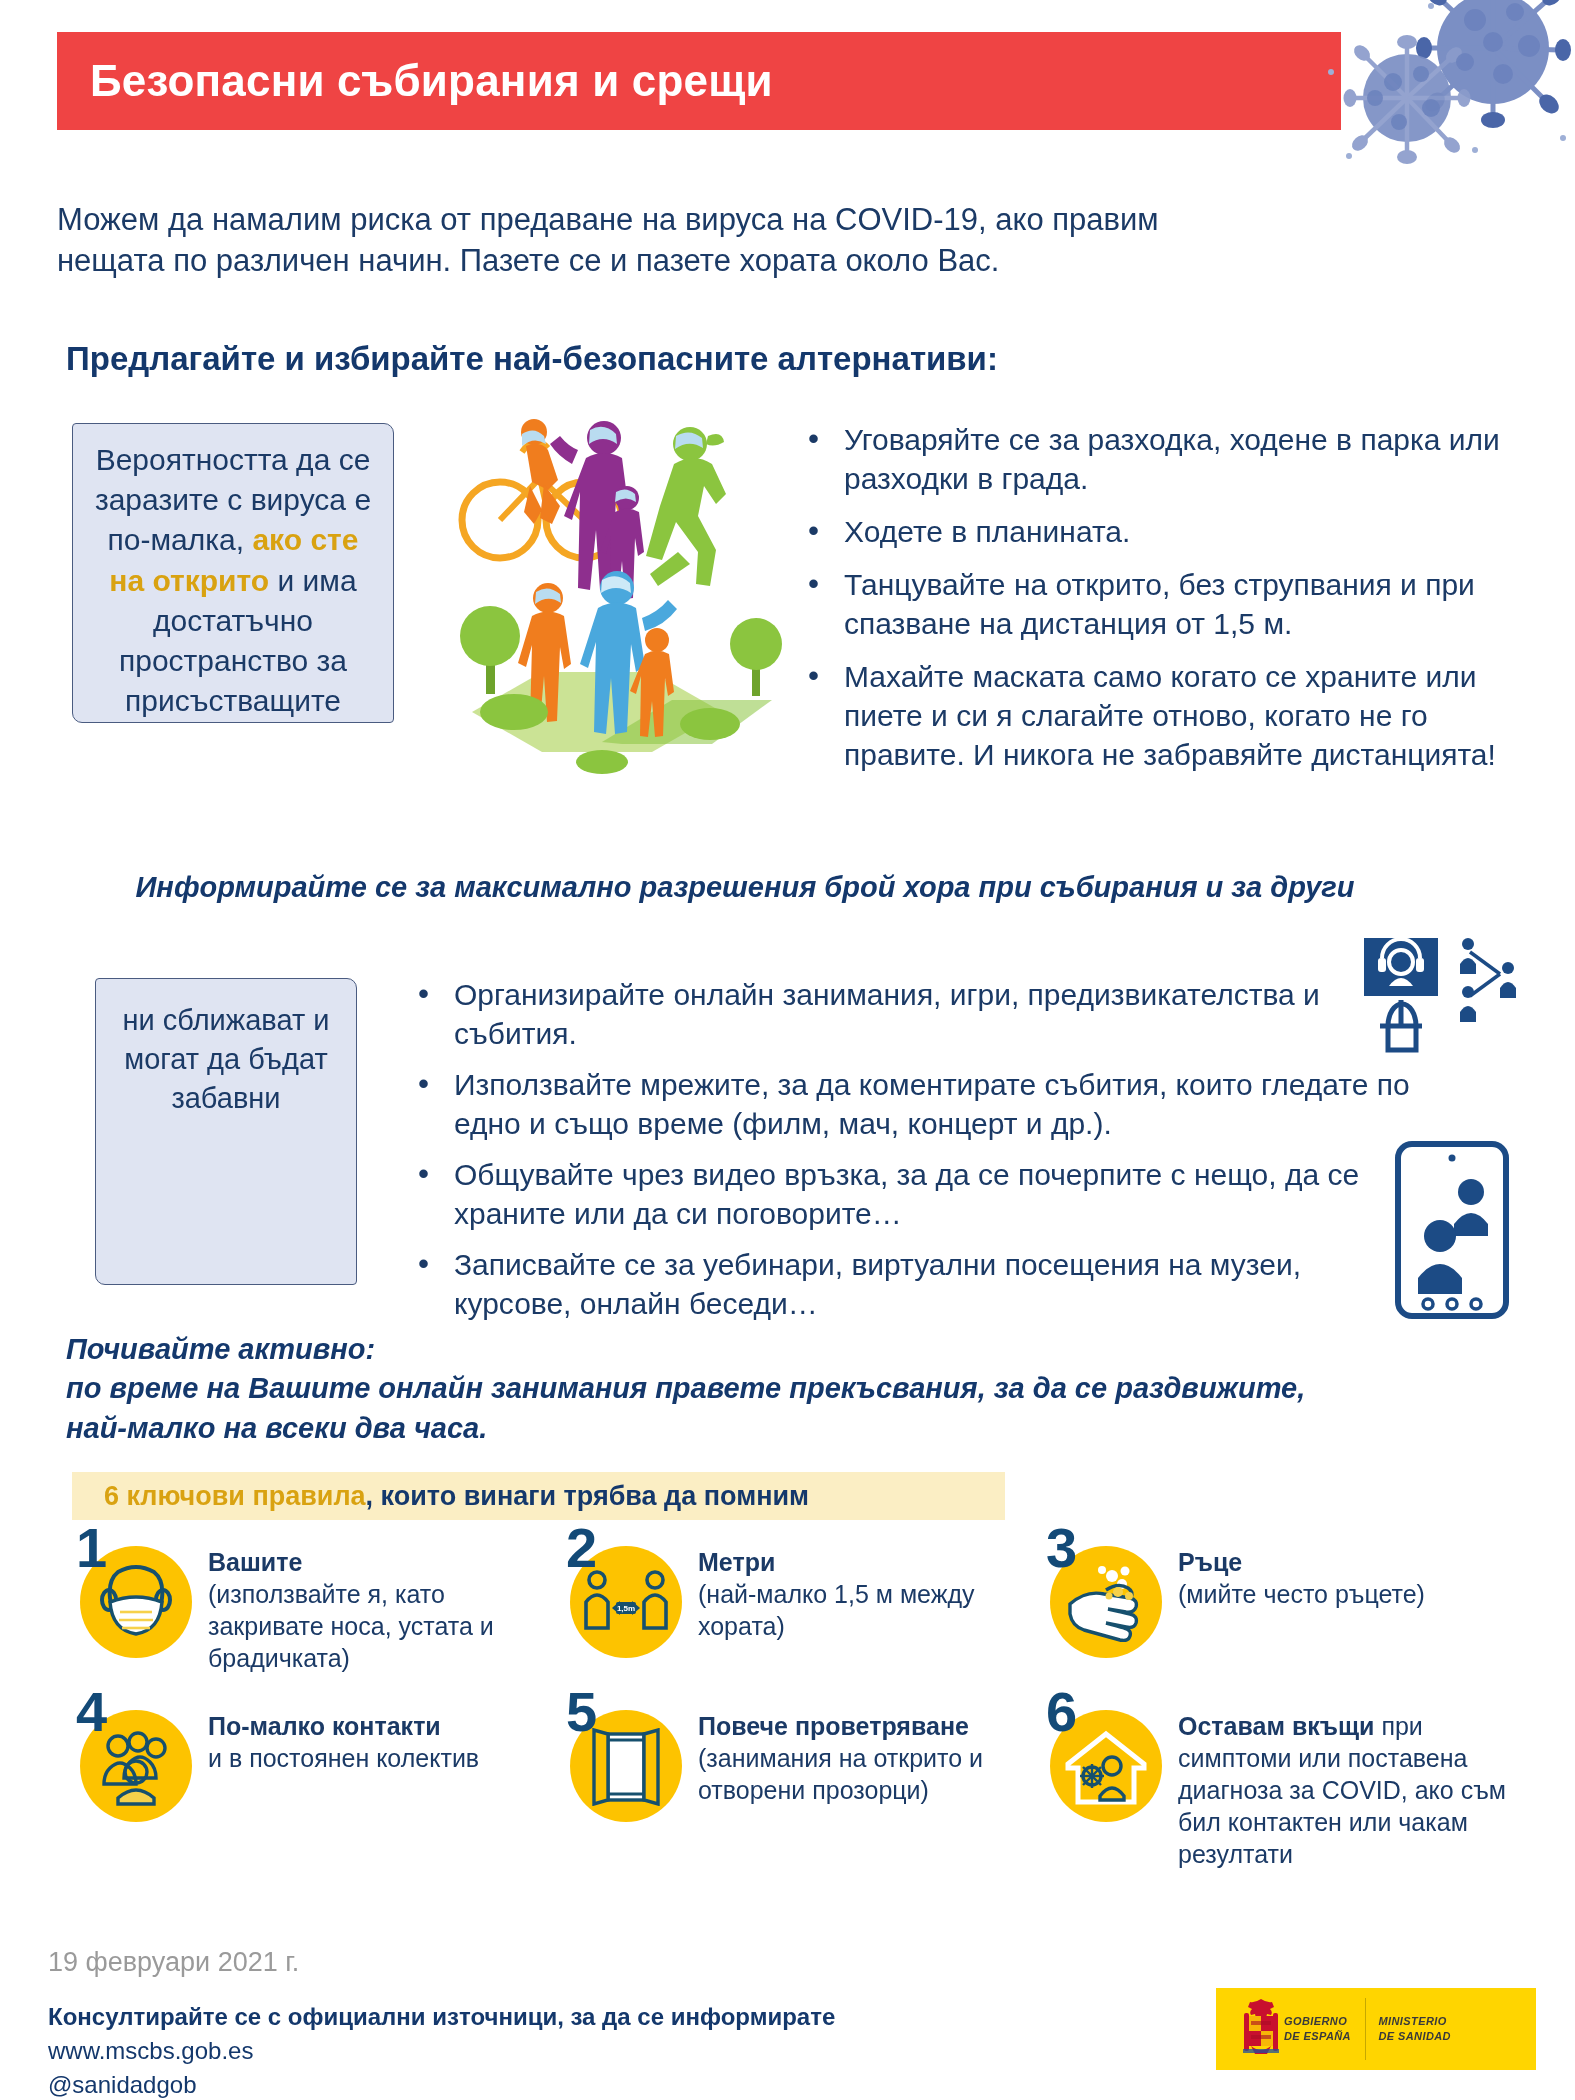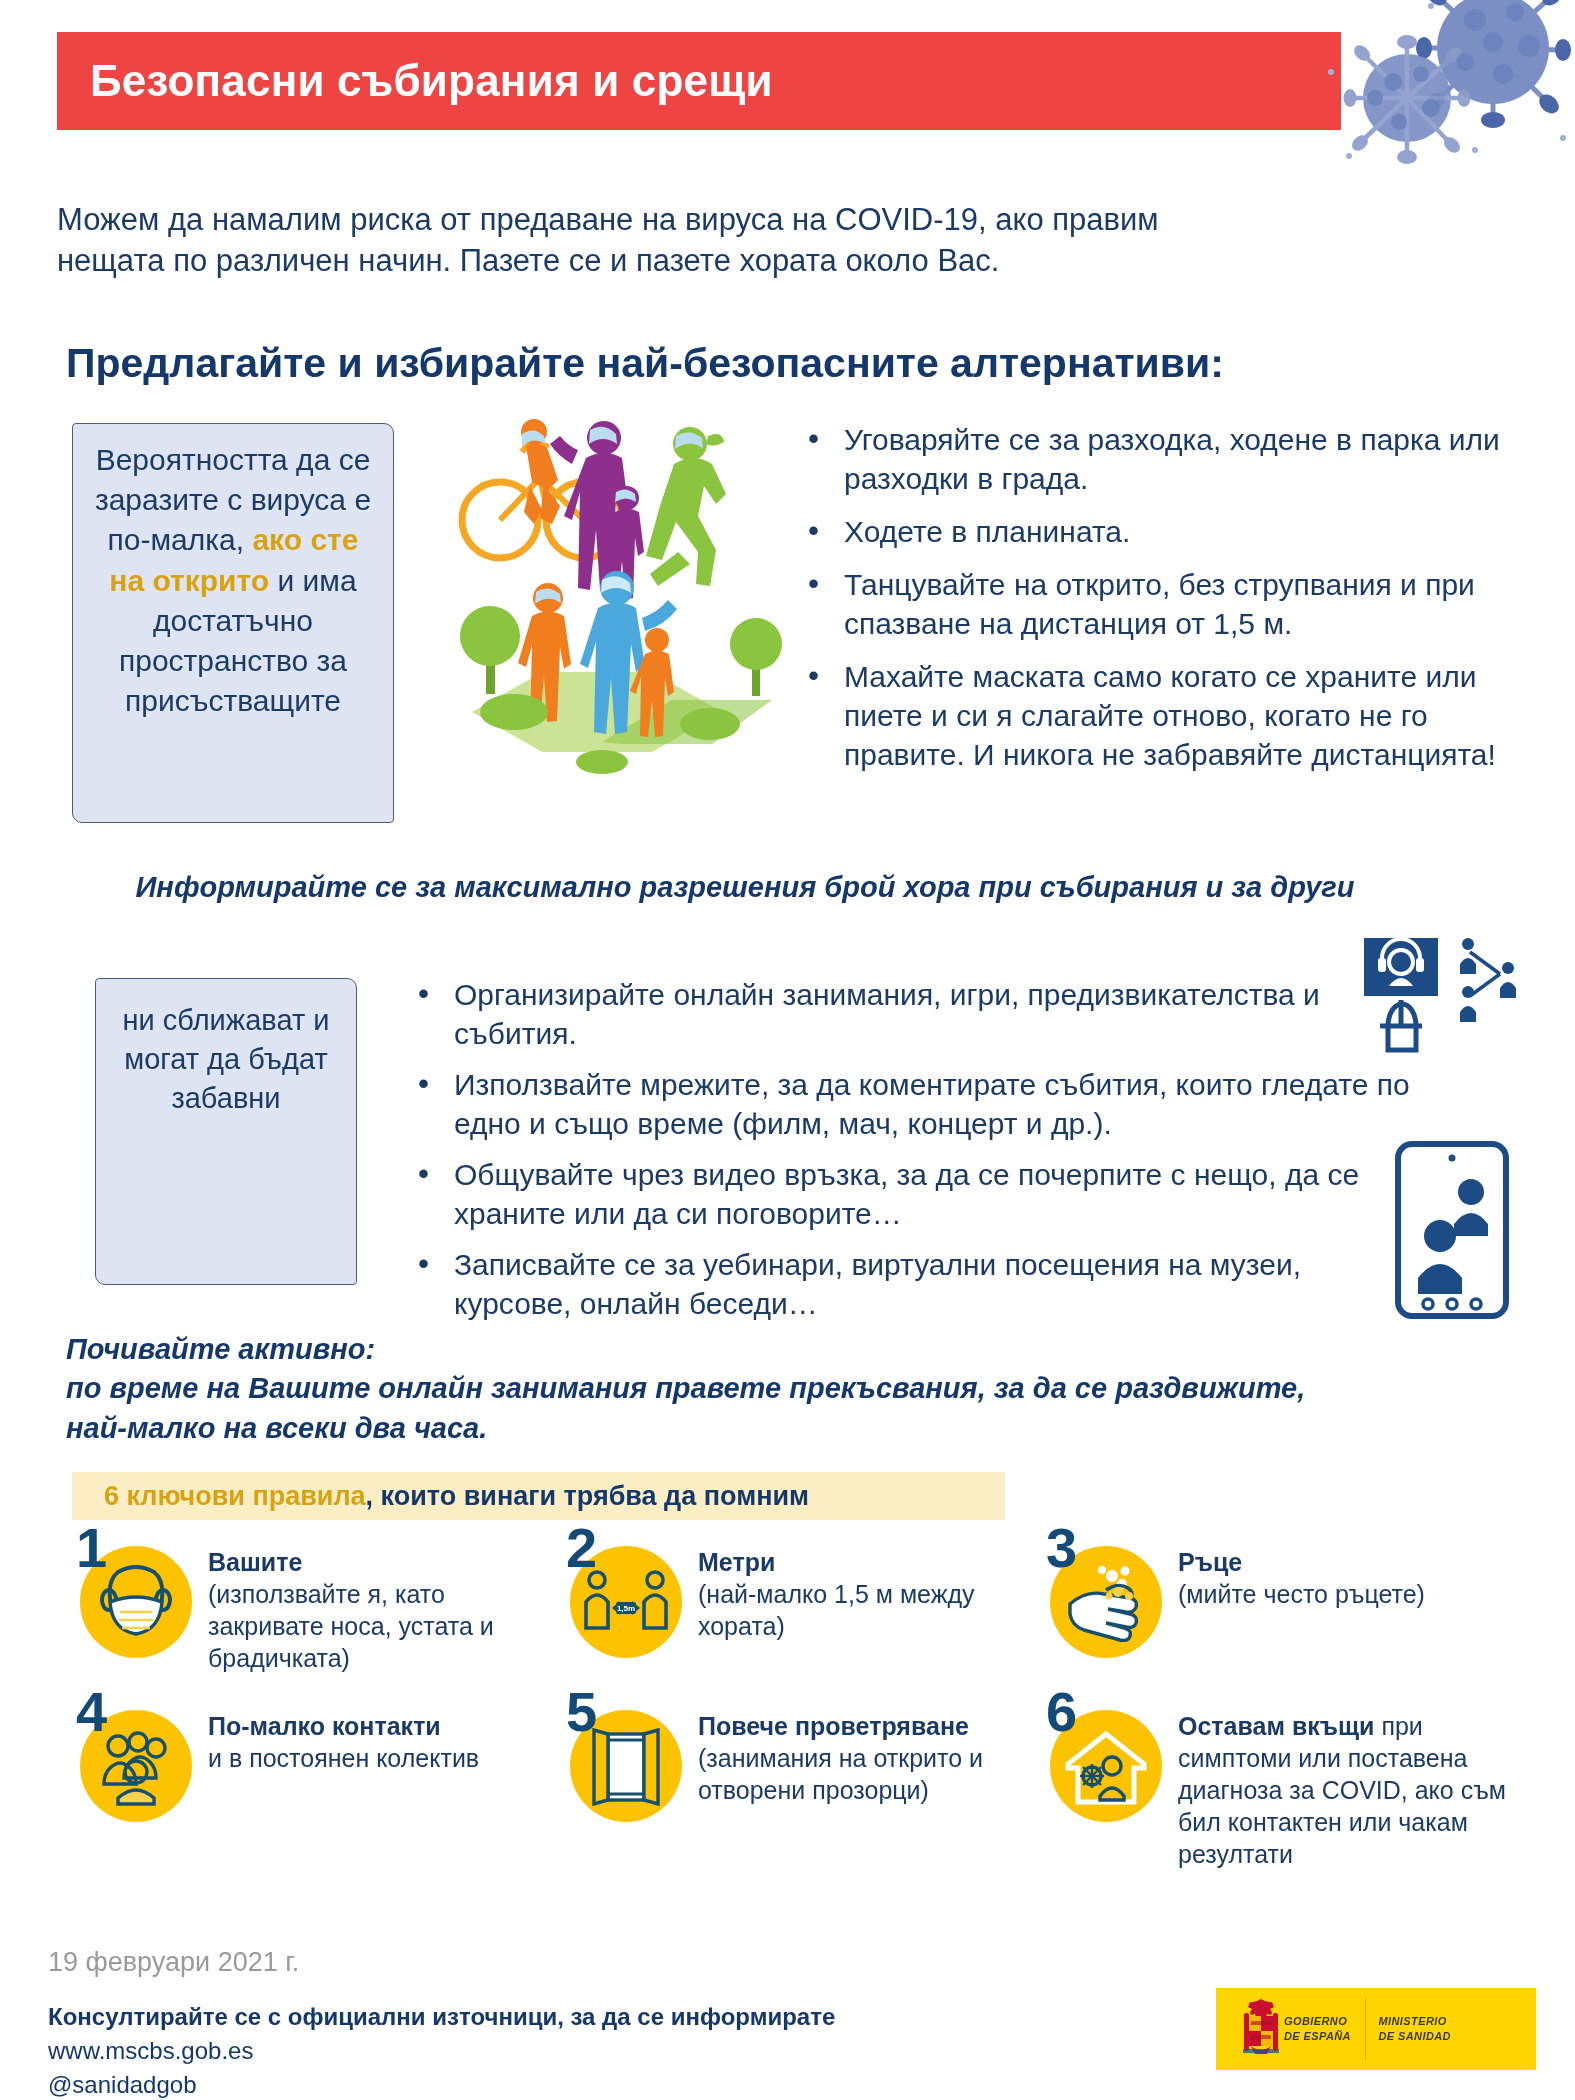--- a/index.html
+++ b/index.html
@@ -61,38 +61,38 @@
   }
 
   .section-head {
     position: absolute;
     font-weight: bold;
     color: #14386c;
   }
   #sec1-head {
     left: 66px;
     top: 340px;
-    font-size: 41px;
+    font-size: 33px;
   }
 
   
   .callout {
     position: absolute;
     background: #dfe4f2;
     border: 1.6px solid #4a5b80;
     box-sizing: border-box;
     text-align: center;
     color: #1b3a66;
     line-height: 1.34;
   }
   #callout-1 {
     left: 72px;
     top: 423px;
     width: 322px;
-    height: 400px;
+    height: 300px;
     font-size: 30px;
     padding: 16px 14px 0 14px;
     border-radius: 4px 10px 4px 10px;
   }
   #callout-2 {
     left: 95px;
     top: 978px;
     width: 262px;
     height: 307px;
     font-size: 29px;

